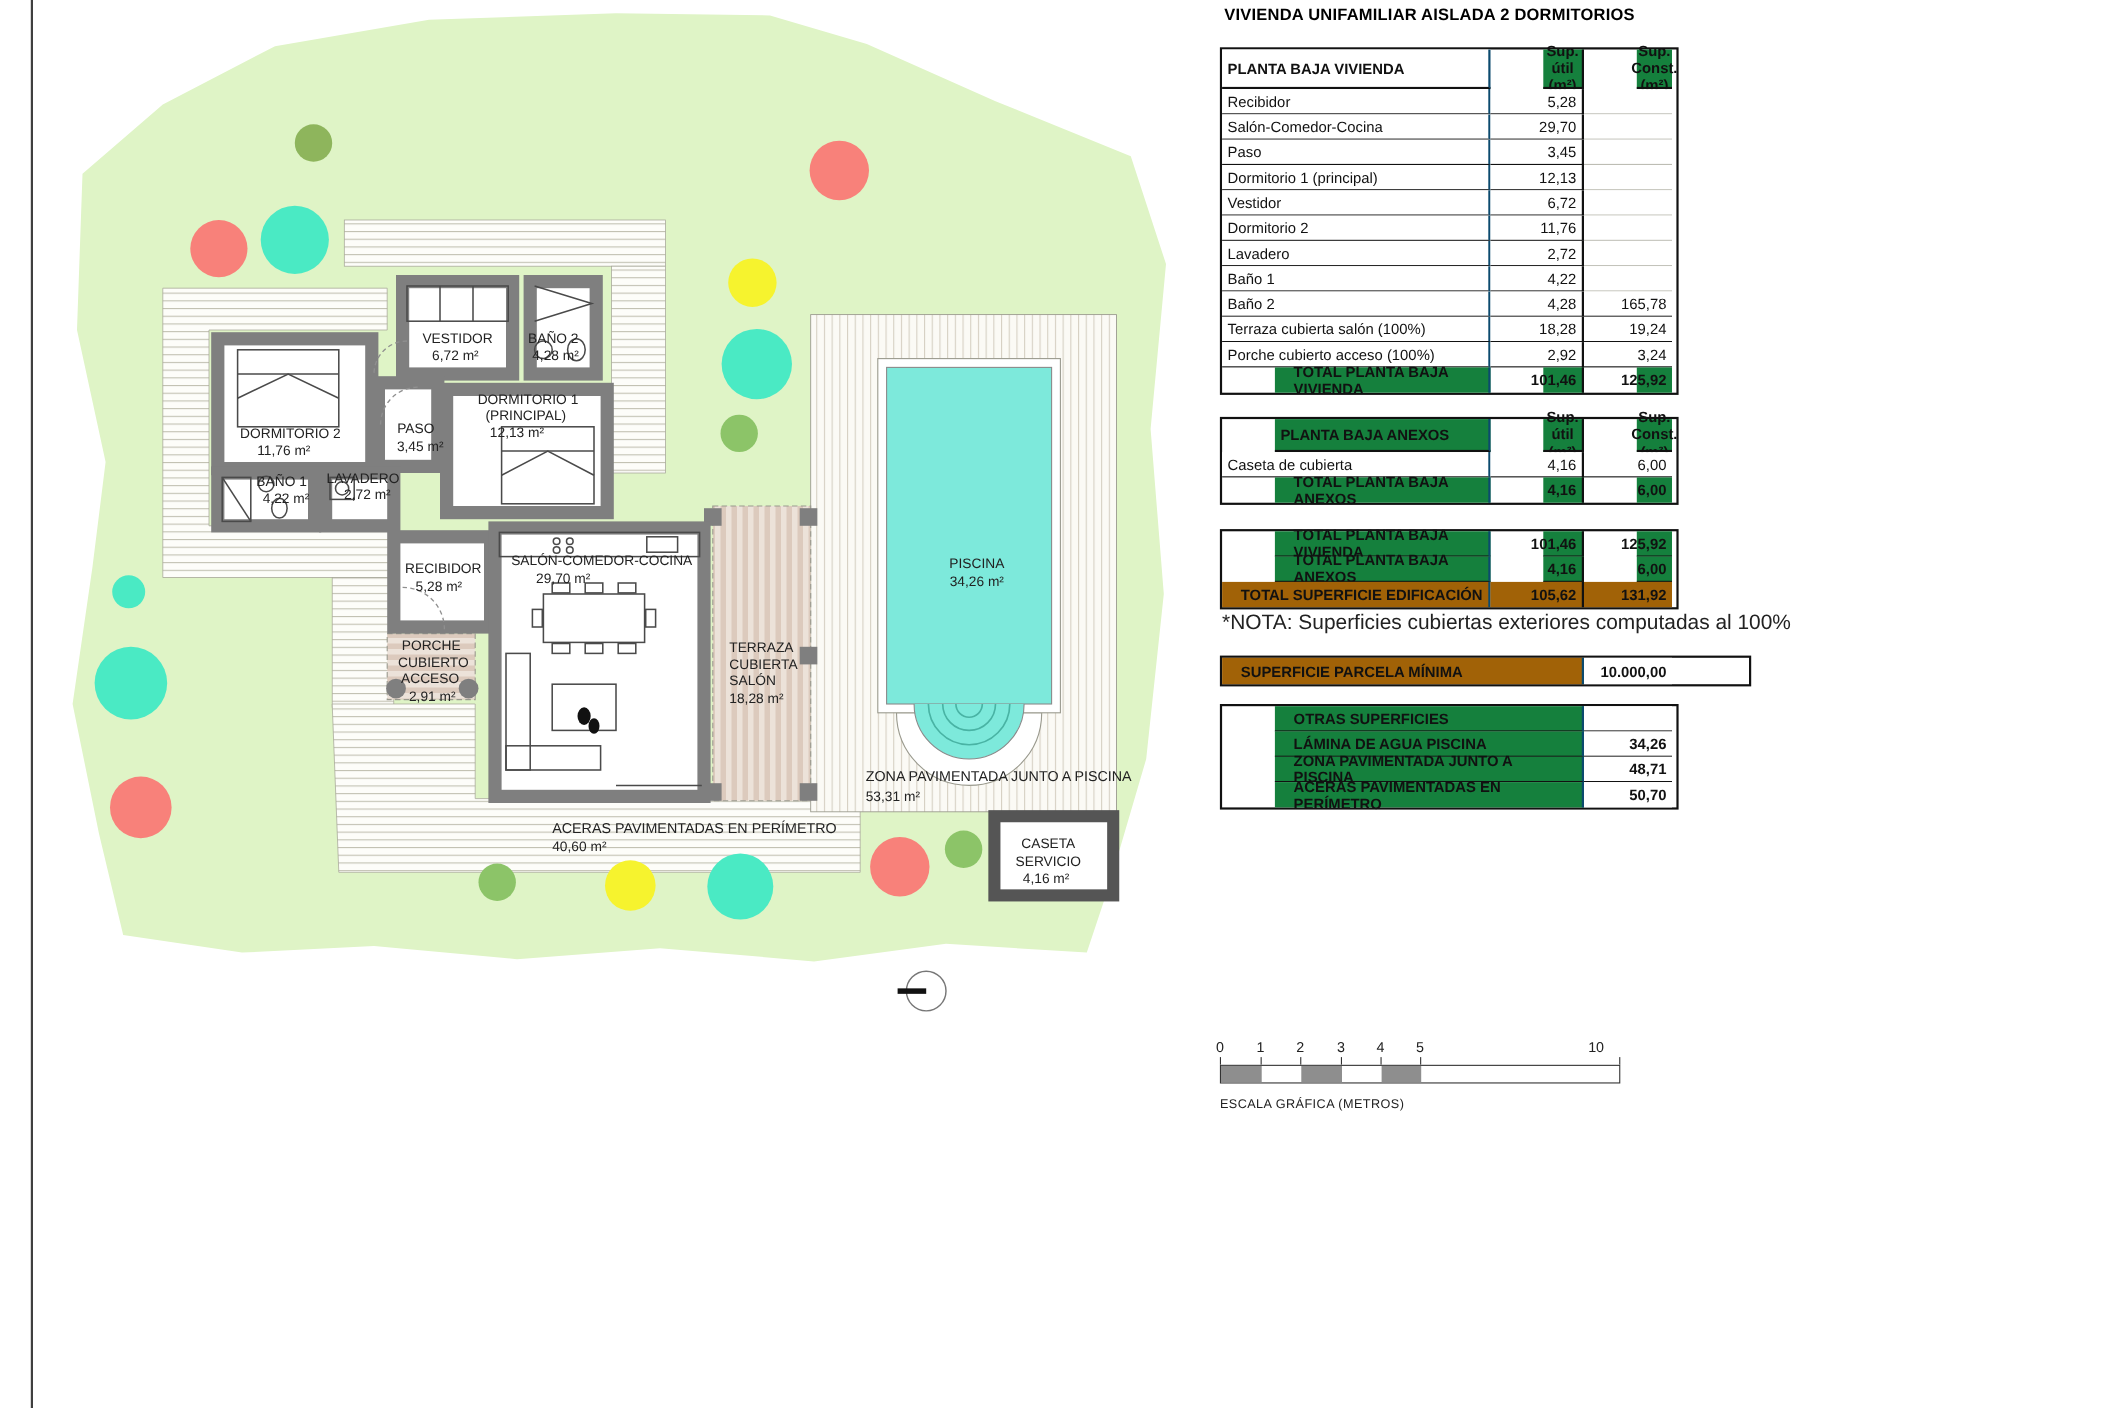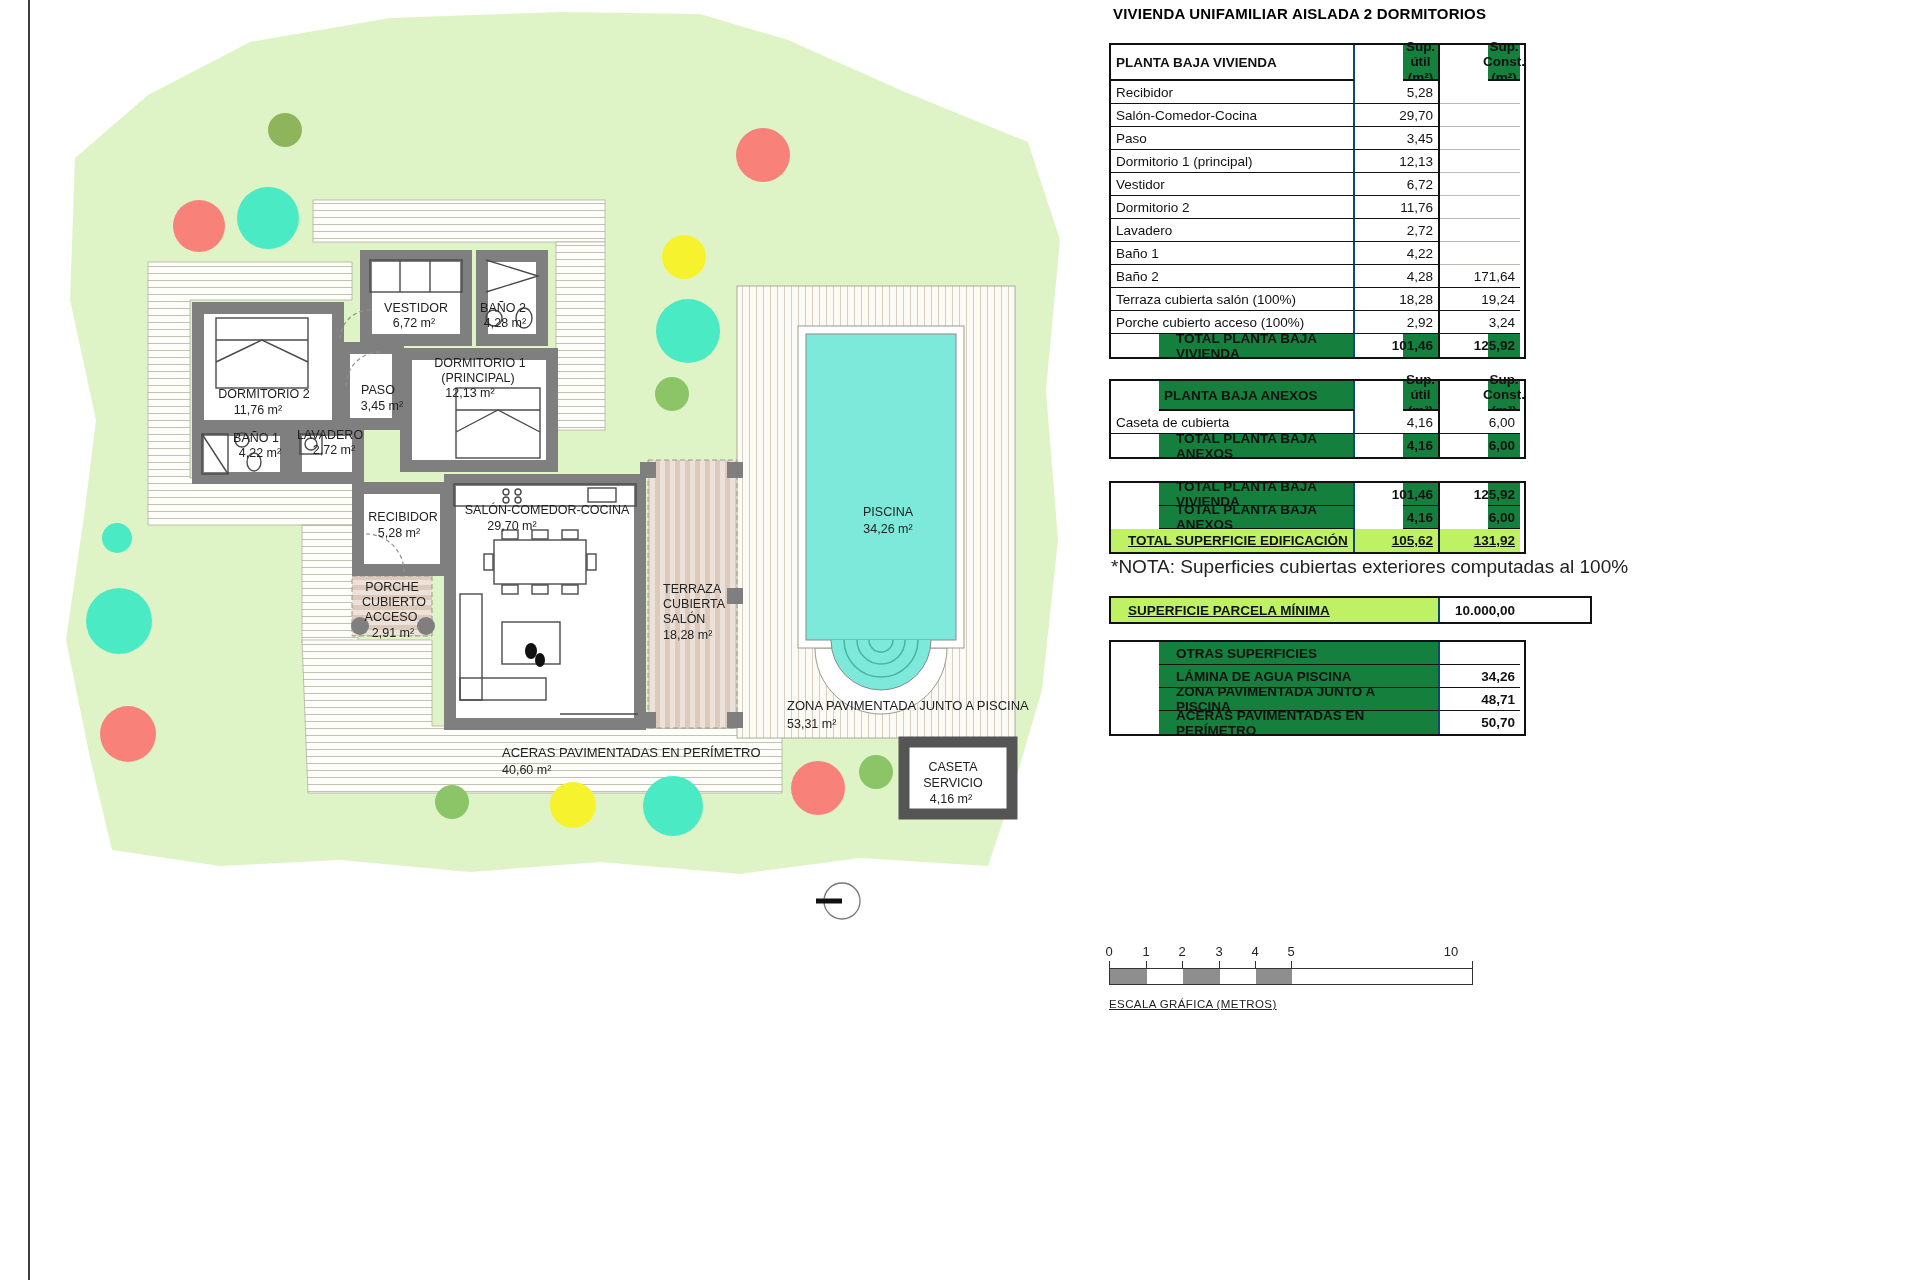--- a/index.html
+++ b/index.html
@@ -22,21 +22,21 @@
      font-size:13.5px;height:23px;border-bottom:1px solid #111;background:#fff;}
   .c.last{border-bottom:none;}
   .lab{border-right:2px solid #0c4a6e;}
   .num{justify-content:flex-end;border-right:2px solid #111;}
   .num2{justify-content:flex-end;border-right:none;}
   .ltb{border-bottom:1px solid #bdbdb4;}
   .hd{height:36px;font-weight:bold;border-bottom:2px solid #111;}
   .hd.ctr{flex-direction:column;justify-content:center;text-align:center;line-height:1.15;padding:0 2px;}
   .hd2{height:30px;}
   .beige{background:#15803d;margin-left:48px;}
-  .blue{background:#bef264;text-decoration:underline;}
+  .blue{background:#a16207;}
   .b{font-weight:bold;padding-left:17px;}
   .nota{position:absolute;left:2px;font-size:19px;color:#222;white-space:nowrap;}
   .onecol{display:grid;grid-template-columns:329px 80px;}
   .oc{height:24px;}
   
   .sb-num{position:absolute;transform:translateX(-50%);font-size:13px;color:#222;}
   .sb-tick{position:absolute;width:1px;height:7px;background:#333;}
   .sb-bar{position:absolute;height:17px;width:364px;border:1px solid #333;box-sizing:border-box;background:#fff;}
   .sb-seg{position:absolute;top:0;height:15px;background:#8e8e8e;}
   .sb-label{position:absolute;font-size:11.5px;letter-spacing:.4px;color:#222;white-space:nowrap;}
@@ -294,21 +294,21 @@
       <div class="c num2 ltb"></div>
     </div>
     <div class="trow">
       <div class="c lab">Baño 1</div>
       <div class="c num">4,22</div>
       <div class="c num2 ltb"></div>
     </div>
     <div class="trow">
       <div class="c lab">Baño 2</div>
       <div class="c num">4,28</div>
-      <div class="c num2">171,64</div>
+      <div class="c num2">165,78</div>
     </div>
     <div class="trow">
       <div class="c lab">Terraza cubierta salón (100%)</div>
       <div class="c num">18,28</div>
       <div class="c num2">19,24</div>
     </div>
     <div class="trow">
       <div class="c lab">Porche cubierto acceso (100%)</div>
       <div class="c num">2,92</div>
       <div class="c num2">3,24</div>
@@ -401,16 +401,16 @@
     <div class="sb-tick" style="left:73px;top:961px;"></div>
     <div class="sb-tick" style="left:110px;top:961px;"></div>
     <div class="sb-tick" style="left:146px;top:961px;"></div>
     <div class="sb-tick" style="left:182px;top:961px;"></div>
     <div class="sb-tick" style="left:363px;top:961px;"></div>
     <div class="sb-bar" style="left:0px;top:968px;">
       <div class="sb-seg" style="left:0px;width:37px;"></div>
       <div class="sb-seg" style="left:73px;width:37px;"></div>
       <div class="sb-seg" style="left:146px;width:36px;"></div>
     </div>
-    <div class="sb-label" style="left:0px;top:998px;text-decoration:underline;">ESCALA GRÁFICA (METROS)</div>
+    <div class="sb-label" style="left:0px;top:998px;">ESCALA GRÁFICA (METROS)</div>
   </div>
 
 </div>
 
 </body></html>

